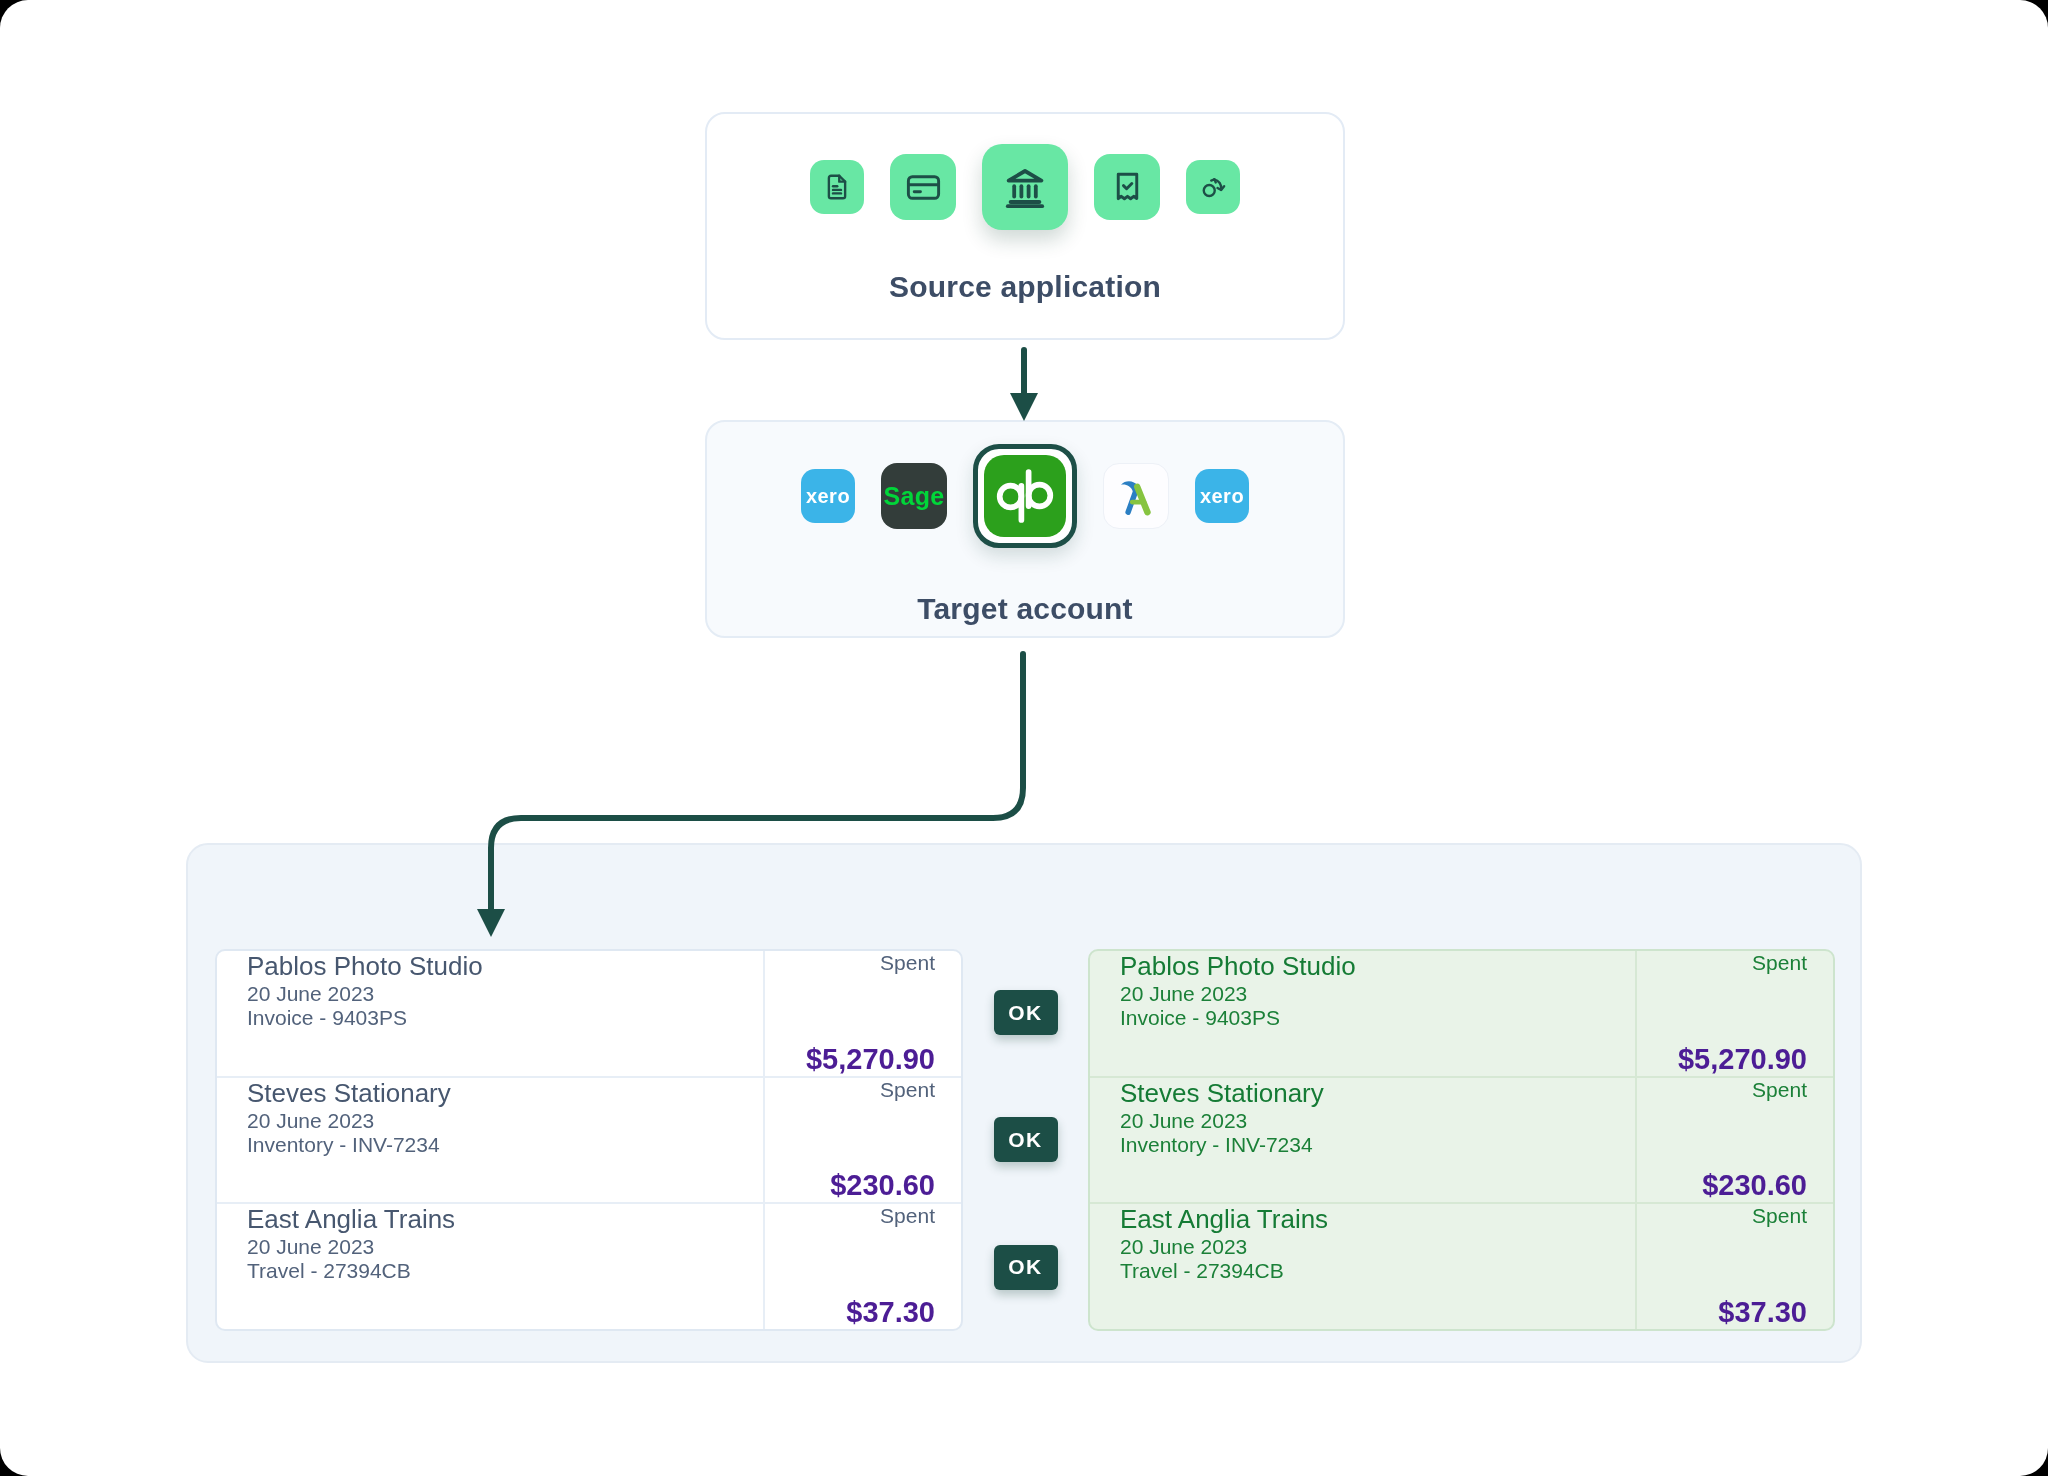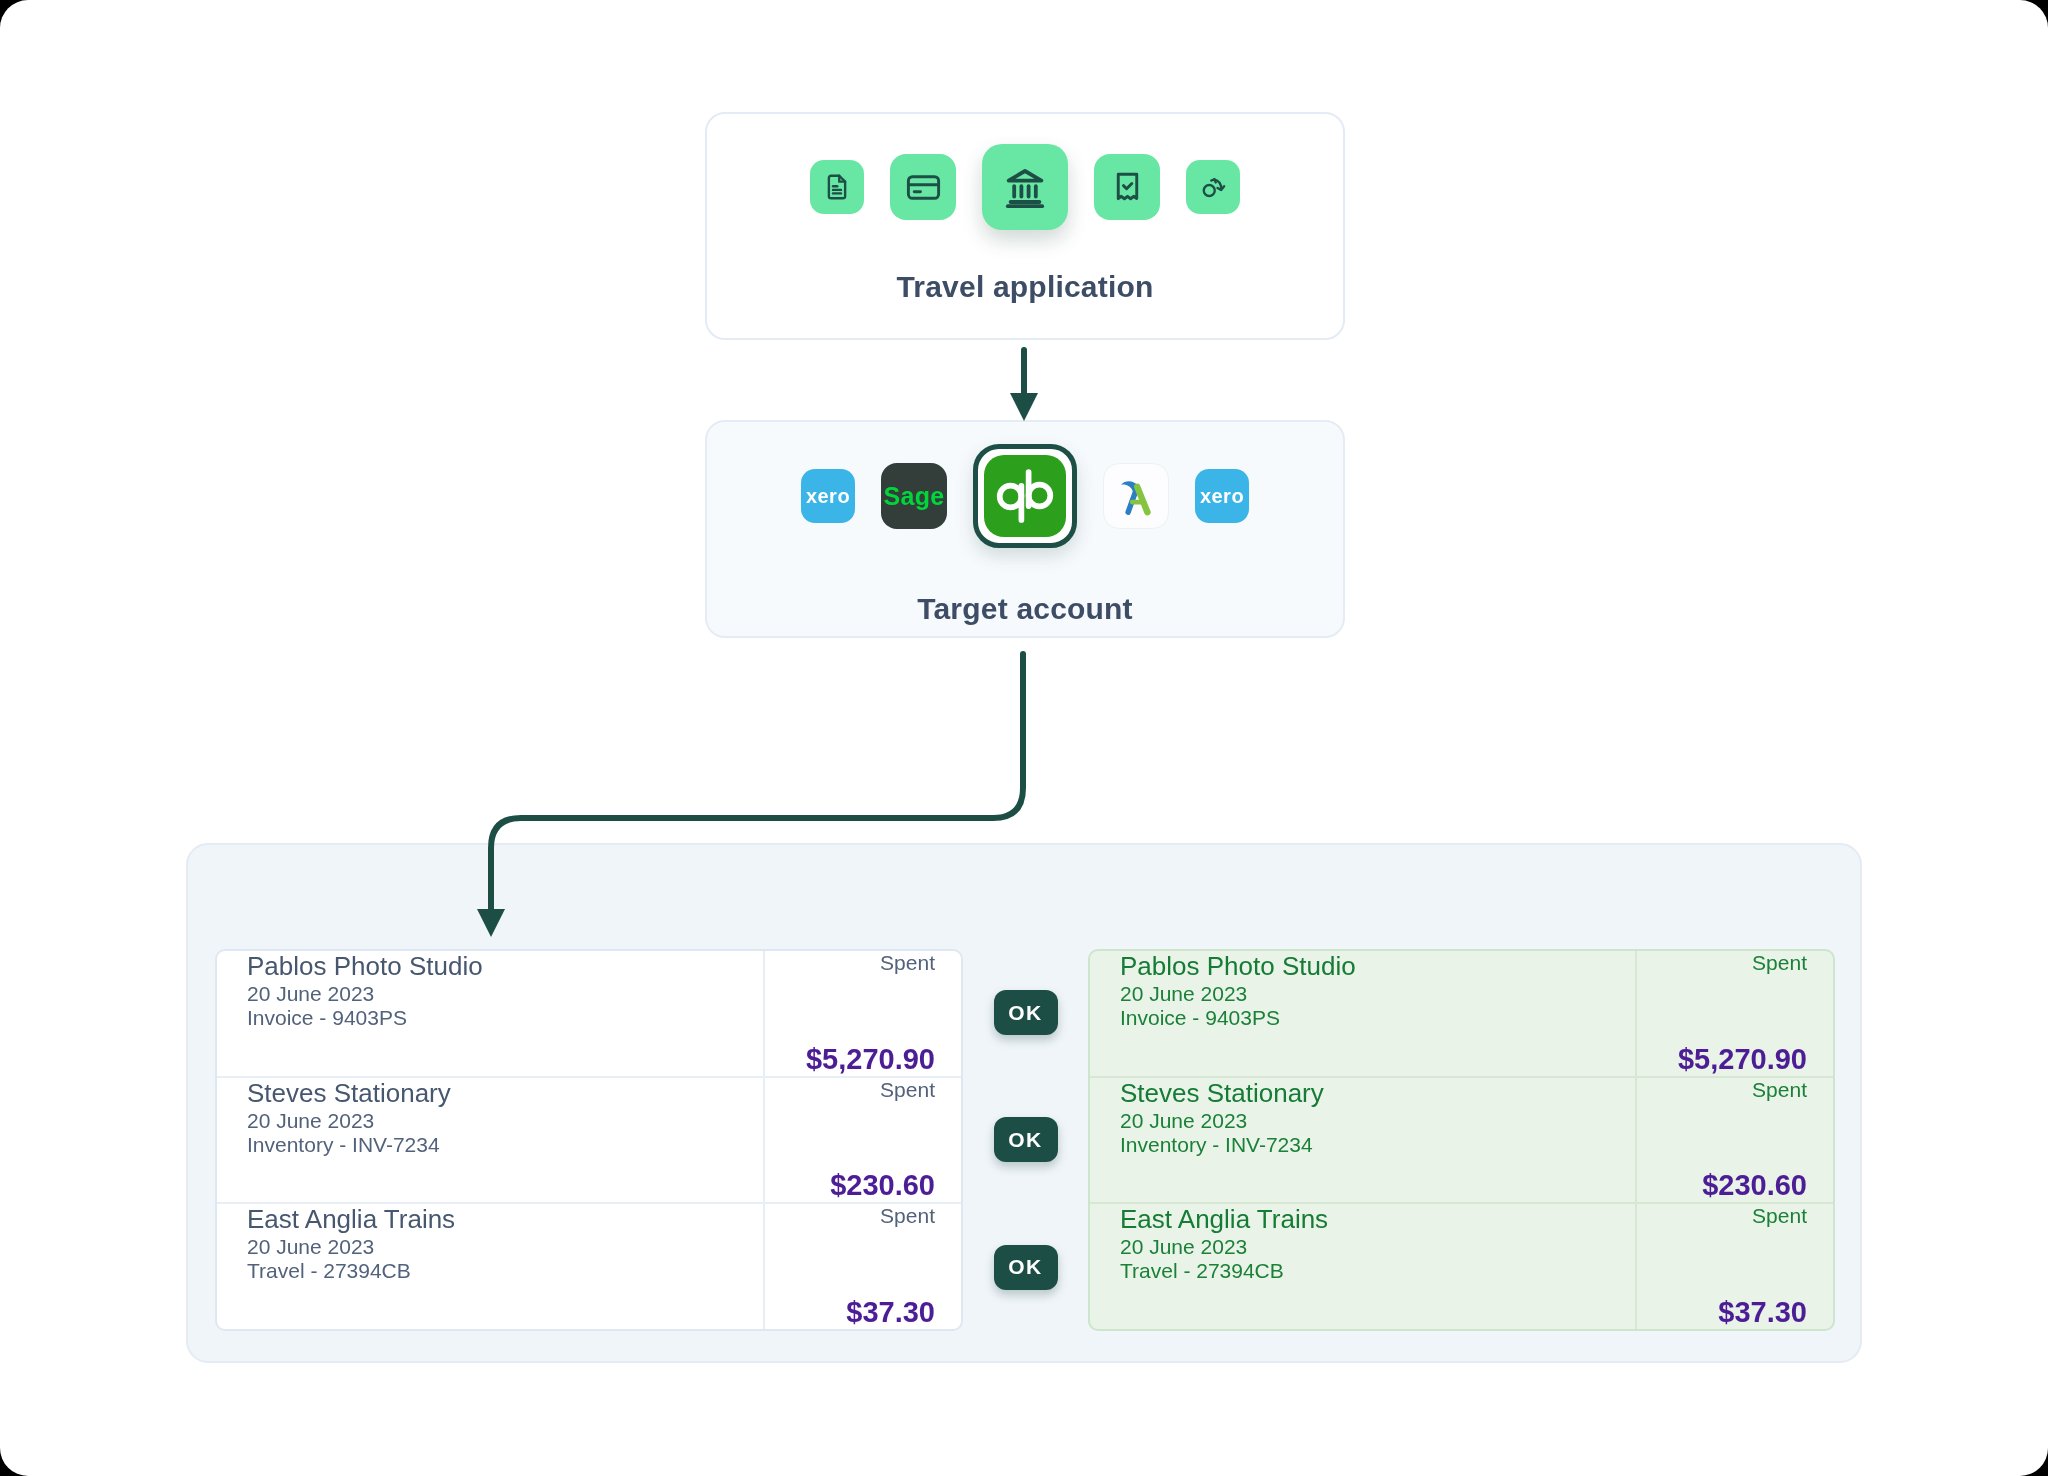--- a/index.html
+++ b/index.html
@@ -51,21 +51,21 @@
   .table-right .t-spent{border-left:2px solid #d6e8d4;}
   .t-name{font-size:26px;color:#47576f;}
   .t-sub{font-size:21px;color:#52627b;}
   .table-right .t-name{color:#157b35;}
   .table-right .t-sub{color:#1b8038;}
   .spent-label{font-size:21px;color:#52627b;}
   .table-right .spent-label{color:#1b8038;}
   .amount{font-size:29px;font-weight:700;color:#4c1d95;}
 
   .ok-col{position:absolute;left:775px;top:104px;width:125px;height:382px;display:flex;flex-direction:column;justify-content:space-around;align-items:center;}
-  .ok-btn{width:64px;height:45px;border-radius:12px;background:#1c4e46;color:#fff;font-family:"Liberation Sans",sans-serif;font-size:21px;font-weight:700;letter-spacing:1.5px;display:flex;align-items:center;justify-content:center;border:none;box-shadow:0 5px 10px rgba(18,64,52,.25);cursor:pointer;}
+  .ok-btn{width:64px;height:45px;border-radius:6px;background:#1c4e46;color:#fff;font-family:"Liberation Sans",sans-serif;font-size:21px;font-weight:700;letter-spacing:1.5px;display:flex;align-items:center;justify-content:center;border:none;box-shadow:0 5px 10px rgba(18,64,52,.25);cursor:pointer;}
 
   .flow-svg{position:absolute;inset:0;pointer-events:none;}
 </style>
 </head>
 <body>
 
 <div class="canvas">
 
   <div class="card card-source">
     <div class="tile-row">
@@ -114,21 +114,21 @@
         <svg viewBox="0 0 24 24">
             <g class="stroke-ico">
           <circle cx="9" cy="14.8" r="4.4"></circle>
           <path d="M12.8 5.9 a7 7 0 0 1 5.7 8.2"></path>
           <polyline points="10.6 6.9 13.2 5.8 14.2 8.4"></polyline>
           <polyline points="20.9 11.4 18.5 14.4 15.6 12.8"></polyline>
         </g>
           </svg>
       </div>
     </div>
-    <div class="card-title">Travel application</div>
+    <div class="card-title">Source application</div>
   </div>
 
   <div class="card card-target">
     <div class="tile-row">
       <div class="logo logo-xero">
         <span>xero</span>
       </div>
       <div class="logo logo-sage">
         <span>Sage</span>
       </div>

